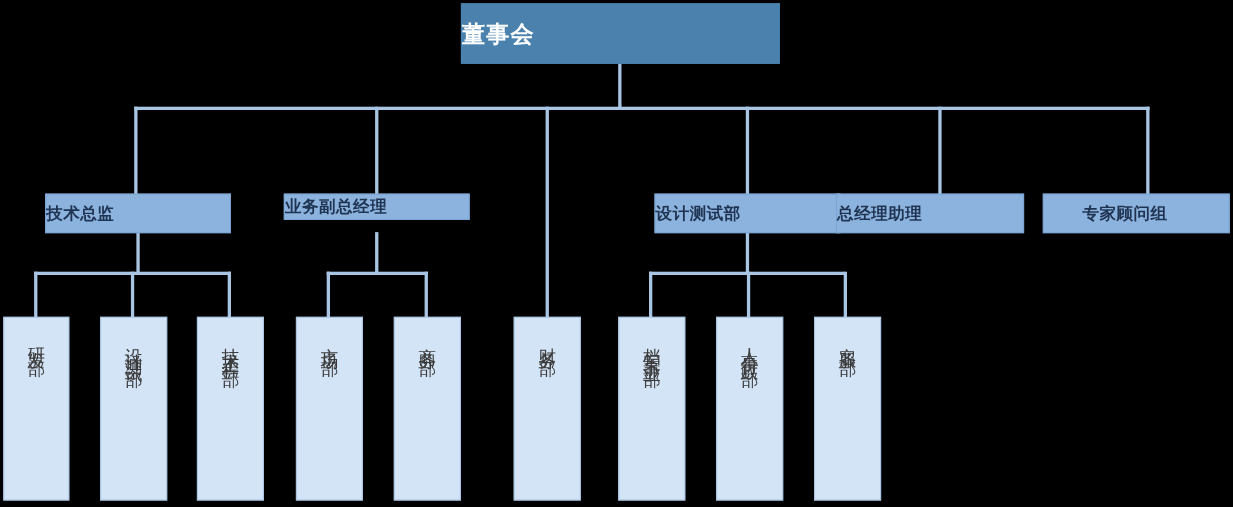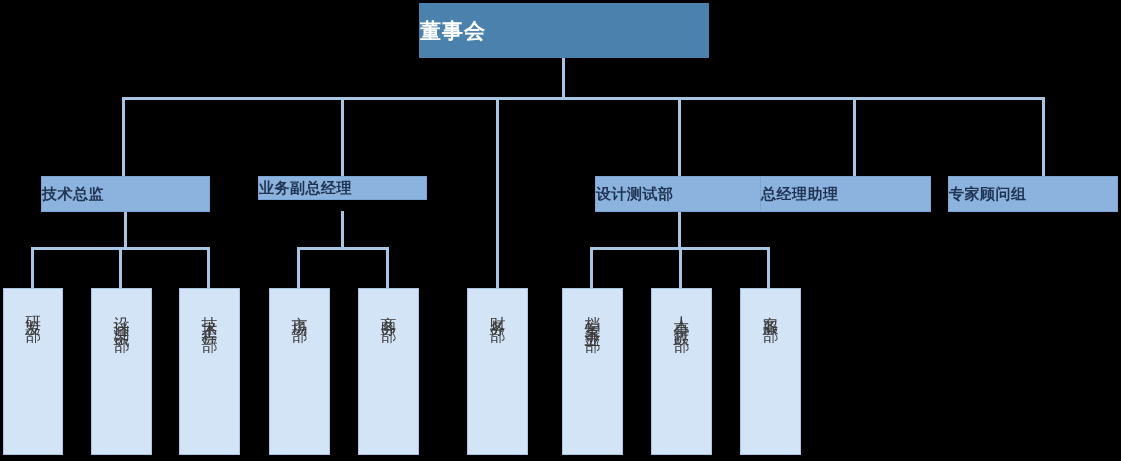--- a/index.html
+++ b/index.html
@@ -110,21 +110,21 @@
       </div>
       <div class="node mgr" style="left: 258px; top: 176px; width: 169px; height: 24px;">
         <span>业务副总经理</span>
       </div>
       <div class="node mgr" style="left: 595px; top: 176px; width: 169px; height: 36px;">
         <span>设计测试部</span>
       </div>
       <div class="node mgr" style="left: 760px; top: 176px; width: 171px; height: 36px;">
         <span>总经理助理</span>
       </div>
-      <div class="node mgr" style="left: 948px; top: 176px; width: 170px; height: 36px;">
+      <div class="node mgr" style="left: 948px; top: 176px; width: 170px; height: 36px; padding-left: 35px;">
         <span>专家顾问组</span>
       </div>
       <div class="node dept" style="left: 3px; top: 288px; width: 60px; height: 167px;">
         <span class="vlabel">研发部</span>
       </div>
       <div class="node dept" style="left: 91px; top: 288px; width: 61px; height: 167px;">
         <span class="vlabel">设计测试部</span>
       </div>
       <div class="node dept" style="left: 179px; top: 288px; width: 61px; height: 167px;">
         <span class="vlabel">技术工程部</span>

